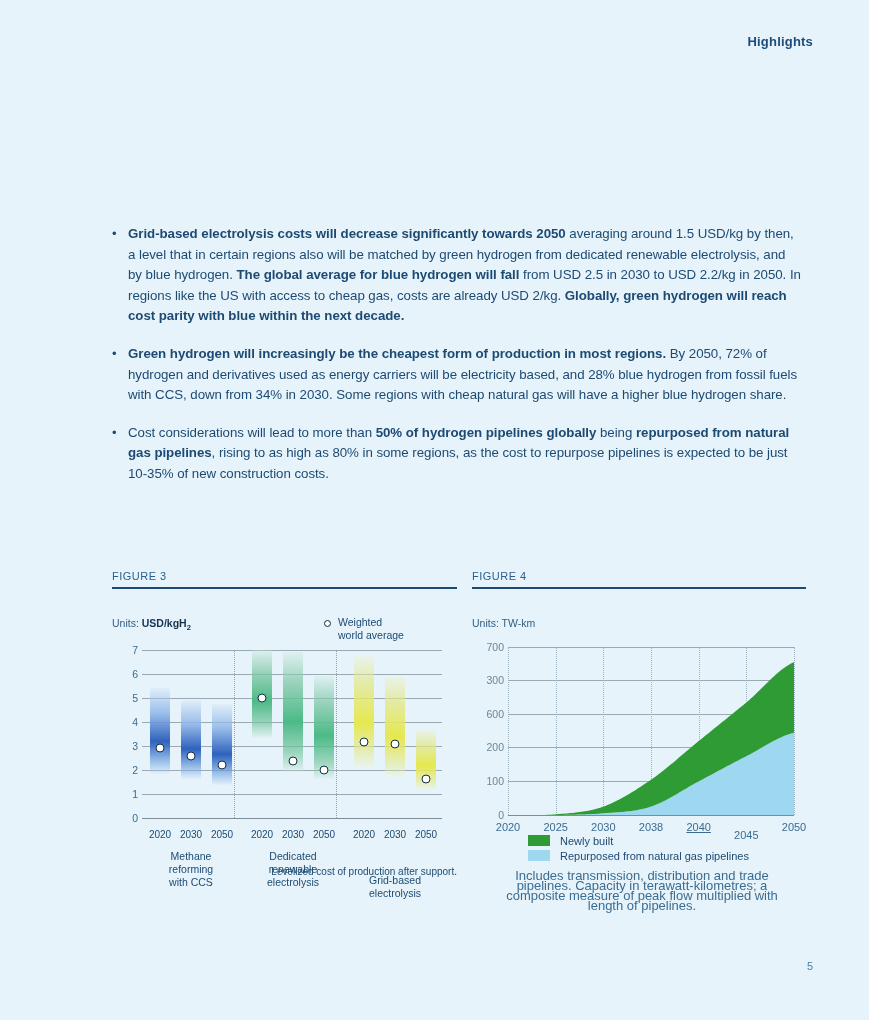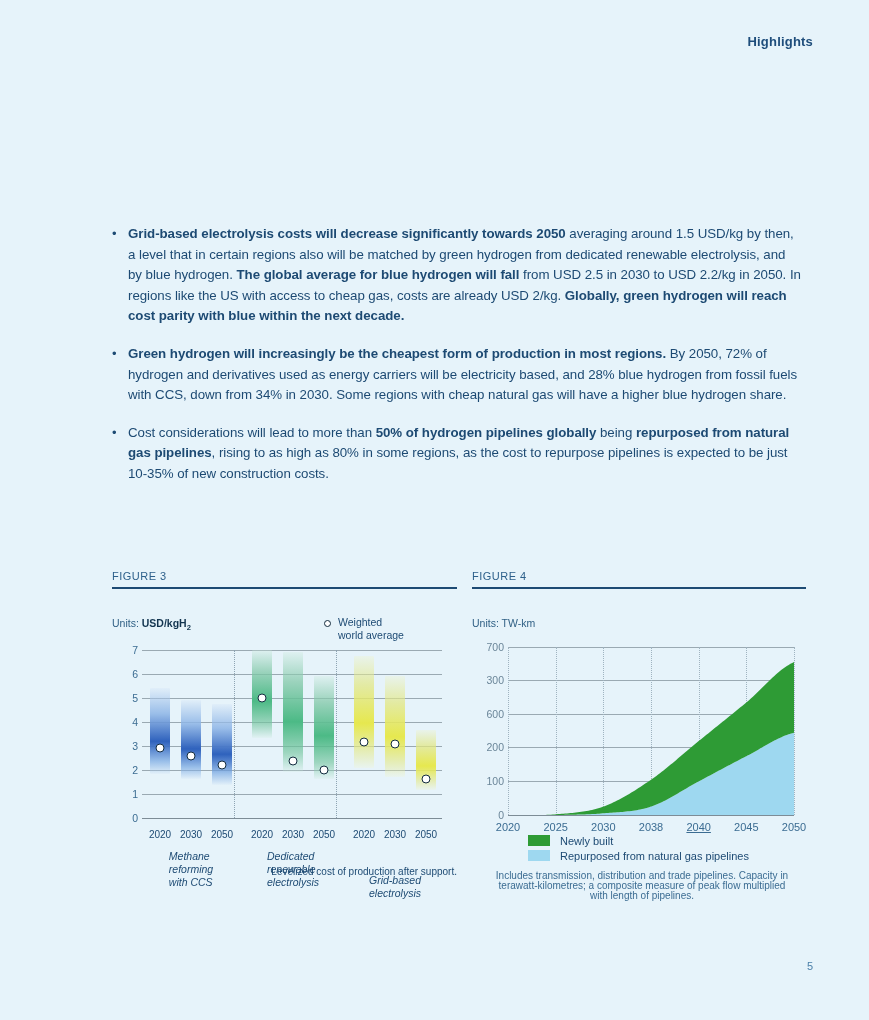--- a/index.html
+++ b/index.html
@@ -118,23 +118,22 @@
     background:#fff;border:1.8px solid #132c3f;
     transform:translate(-50%,-50%);
     box-sizing:border-box;
   }
   .xtick{
     position:absolute;font-size:10px;color:#1d4a73;
     transform:translateX(-50%);white-space:nowrap;
   }
   .grouplabel{
     position:absolute;font-size:10.5px;color:#1d4a73;
-    text-align:left;line-height:13px;
+    text-align:center;line-height:13px;
     transform:translateX(-50%);
-    font-style:italic;
   }
   .c3-legend{
     position:absolute;left:212px;top:-22px;
     display:flex;align-items:flex-start;gap:7px;
   }
   .c3-legend .lgdot{
     width:7px;height:7px;border-radius:50%;
     background:#fff;border:1.5px solid #132c3f;
     margin-top:4px;box-sizing:border-box;flex:0 0 auto;
   }
@@ -171,21 +170,21 @@
   .c4-legend{
     position:absolute;left:56px;top:200px;
   }
   .lrow{display:flex;align-items:center;gap:10px;margin-bottom:3px;}
   .swatch{width:22px;height:11px;flex:0 0 auto;}
   .sw-green{background:#2e9b35;}
   .sw-blue{background:#9ed8f0;}
   .lrow span{font-size:11px;color:#1d4a73;}
   .c4-note{
     position:absolute;left:20px;top:236px;width:300px;
-    font-size:10px;line-height:10px;color:#3b6c92;text-align:center;
+    font-size:13px;line-height:10px;color:#3b6c92;text-align:center;
   }
 </style>
 </head>
 <body>
 
 <div class="page">
 
   <div class="running-head">Highlights</div>
 
   <div class="bullets">
@@ -307,21 +306,21 @@
           <div class="x4" style="left: 0px;">2020</div>
           <div class="v4" style="left: 47.6667px;"></div>
           <div class="x4" style="left: 47.6667px;">2025</div>
           <div class="v4" style="left: 95.3333px;"></div>
           <div class="x4" style="left: 95.3333px;">2030</div>
           <div class="v4" style="left: 143px;"></div>
           <div class="x4" style="left: 143px;">2038</div>
           <div class="v4" style="left: 190.667px;"></div>
           <div class="x4" style="left: 190.667px; text-decoration: underline;">2040</div>
           <div class="v4" style="left: 238.333px;"></div>
-          <div class="x4" style="left: 238.333px;">2045</div>
+          <div class="x4" style="left: 238.333px; margin-top: 8px;">2045</div>
           <div class="v4" style="left: 286px;"></div>
           <div class="x4" style="left: 286px;">2050</div>
           <svg width="286" height="168" style="position: absolute; left: 0px; top: 0px;">
             <path d="M0.00,168.00 L1.79,168.00 L3.58,168.00 L5.36,168.00 L7.15,168.00 L8.94,168.00 L10.72,168.00 L12.51,168.00 L14.30,168.00 L16.09,168.00 L17.88,168.00 L19.66,168.00 L21.45,168.00 L23.24,168.00 L25.02,168.00 L26.81,168.00 L28.60,168.00 L30.39,168.00 L32.18,168.00 L33.96,168.00 L35.75,168.00 L37.54,168.00 L39.33,168.00 L41.11,168.00 L42.90,168.00 L44.69,168.00 L46.48,168.00 L48.26,167.99 L50.05,167.96 L51.84,167.93 L53.63,167.90 L55.41,167.88 L57.20,167.85 L58.99,167.83 L60.77,167.80 L62.56,167.77 L64.35,167.74 L66.14,167.70 L67.92,167.67 L69.71,167.62 L71.50,167.58 L73.29,167.53 L75.08,167.48 L76.86,167.41 L78.65,167.35 L80.44,167.27 L82.22,167.19 L84.01,167.10 L85.80,167.01 L87.59,166.90 L89.38,166.78 L91.16,166.66 L92.95,166.52 L94.74,166.37 L96.53,166.22 L98.31,166.07 L100.10,165.94 L101.89,165.80 L103.67,165.68 L105.46,165.55 L107.25,165.43 L109.04,165.30 L110.83,165.17 L112.61,165.03 L114.40,164.88 L116.19,164.72 L117.97,164.55 L119.76,164.37 L121.55,164.16 L123.34,163.94 L125.13,163.69 L126.91,163.43 L128.70,163.13 L130.49,162.81 L132.28,162.46 L134.06,162.08 L135.85,161.66 L137.64,161.20 L139.42,160.71 L141.21,160.18 L143.00,159.60 L144.79,158.98 L146.57,158.30 L148.36,157.58 L150.15,156.82 L151.94,156.02 L153.72,155.18 L155.51,154.30 L157.30,153.40 L159.09,152.46 L160.88,151.50 L162.66,150.52 L164.45,149.52 L166.24,148.50 L168.03,147.46 L169.81,146.42 L171.60,145.37 L173.39,144.31 L175.18,143.25 L176.96,142.19 L178.75,141.13 L180.54,140.08 L182.32,139.04 L184.11,138.02 L185.90,137.00 L187.69,136.01 L189.47,135.04 L191.26,134.08 L193.05,133.14 L194.84,132.19 L196.63,131.24 L198.41,130.29 L200.20,129.33 L201.99,128.38 L203.78,127.42 L205.56,126.47 L207.35,125.51 L209.14,124.56 L210.93,123.60 L212.71,122.65 L214.50,121.69 L216.29,120.74 L218.07,119.79 L219.86,118.84 L221.65,117.90 L223.44,116.95 L225.22,116.01 L227.01,115.07 L228.80,114.13 L230.59,113.20 L232.38,112.27 L234.16,111.34 L235.95,110.42 L237.74,109.50 L239.53,108.58 L241.31,107.64 L243.10,106.67 L244.89,105.69 L246.68,104.69 L248.46,103.67 L250.25,102.65 L252.04,101.62 L253.82,100.59 L255.61,99.57 L257.40,98.54 L259.19,97.53 L260.97,96.53 L262.76,95.54 L264.55,94.57 L266.34,93.62 L268.13,92.70 L269.91,91.81 L271.70,90.95 L273.49,90.13 L275.28,89.35 L277.06,88.61 L278.85,87.92 L280.64,87.27 L282.43,86.68 L284.21,86.15 L286.00,85.68 L286,168 L0,168 Z" fill="#9ed8f0"></path>
             <path d="M0.00,168.00 L1.79,167.99 L3.58,167.99 L5.36,167.99 L7.15,168.00 L8.94,168.00 L10.72,168.00 L12.51,168.00 L14.30,168.00 L16.09,168.00 L17.88,168.00 L19.66,168.00 L21.45,168.00 L23.24,168.00 L25.02,168.00 L26.81,168.00 L28.60,168.00 L30.39,168.00 L32.18,168.00 L33.96,168.00 L35.75,168.00 L37.54,167.95 L39.33,167.87 L41.11,167.79 L42.90,167.68 L44.69,167.57 L46.48,167.43 L48.26,167.28 L50.05,167.12 L51.84,166.98 L53.63,166.83 L55.41,166.69 L57.20,166.54 L58.99,166.39 L60.77,166.24 L62.56,166.08 L64.35,165.91 L66.14,165.73 L67.92,165.53 L69.71,165.33 L71.50,165.10 L73.29,164.86 L75.08,164.60 L76.86,164.31 L78.65,164.00 L80.44,163.67 L82.22,163.30 L84.01,162.91 L85.80,162.48 L87.59,162.03 L89.38,161.53 L91.16,161.00 L92.95,160.43 L94.74,159.81 L96.53,159.16 L98.31,158.47 L100.10,157.74 L101.89,156.98 L103.67,156.19 L105.46,155.36 L107.25,154.50 L109.04,153.62 L110.83,152.70 L112.61,151.76 L114.40,150.79 L116.19,149.80 L117.97,148.78 L119.76,147.74 L121.55,146.68 L123.34,145.60 L125.13,144.50 L126.91,143.39 L128.70,142.25 L130.49,141.10 L132.28,139.94 L134.06,138.76 L135.85,137.57 L137.64,136.37 L139.42,135.16 L141.21,133.95 L143.00,132.72 L144.79,131.48 L146.57,130.20 L148.36,128.89 L150.15,127.56 L151.94,126.20 L153.72,124.82 L155.51,123.42 L157.30,121.99 L159.09,120.55 L160.88,119.09 L162.66,117.62 L164.45,116.13 L166.24,114.64 L168.03,113.13 L169.81,111.62 L171.60,110.10 L173.39,108.58 L175.18,107.06 L176.96,105.54 L178.75,104.02 L180.54,102.50 L182.32,100.99 L184.11,99.49 L185.90,98.00 L187.69,96.52 L189.47,95.05 L191.26,93.60 L193.05,92.15 L194.84,90.70 L196.63,89.26 L198.41,87.82 L200.20,86.38 L201.99,84.94 L203.78,83.50 L205.56,82.06 L207.35,80.62 L209.14,79.18 L210.93,77.75 L212.71,76.31 L214.50,74.87 L216.29,73.42 L218.07,71.98 L219.86,70.54 L221.65,69.09 L223.44,67.64 L225.22,66.19 L227.01,64.73 L228.80,63.28 L230.59,61.81 L232.38,60.35 L234.16,58.88 L235.95,57.41 L237.74,55.93 L239.53,54.44 L241.31,52.89 L243.10,51.29 L244.89,49.65 L246.68,47.97 L248.46,46.27 L250.25,44.53 L252.04,42.78 L253.82,41.02 L255.61,39.26 L257.40,37.50 L259.19,35.75 L260.97,34.01 L262.76,32.30 L264.55,30.61 L266.34,28.97 L268.13,27.36 L269.91,25.81 L271.70,24.31 L273.49,22.87 L275.28,21.50 L277.06,20.21 L278.85,19.00 L280.64,17.88 L282.43,16.85 L284.21,15.93 L286.00,15.12 L286.00,85.68 L284.21,86.15 L282.43,86.68 L280.64,87.27 L278.85,87.92 L277.06,88.61 L275.28,89.35 L273.49,90.13 L271.70,90.95 L269.91,91.81 L268.13,92.70 L266.34,93.62 L264.55,94.57 L262.76,95.54 L260.97,96.53 L259.19,97.53 L257.40,98.54 L255.61,99.57 L253.82,100.59 L252.04,101.62 L250.25,102.65 L248.46,103.67 L246.68,104.69 L244.89,105.69 L243.10,106.67 L241.31,107.64 L239.53,108.58 L237.74,109.50 L235.95,110.42 L234.16,111.34 L232.38,112.27 L230.59,113.20 L228.80,114.13 L227.01,115.07 L225.22,116.01 L223.44,116.95 L221.65,117.90 L219.86,118.84 L218.07,119.79 L216.29,120.74 L214.50,121.69 L212.71,122.65 L210.93,123.60 L209.14,124.56 L207.35,125.51 L205.56,126.47 L203.78,127.42 L201.99,128.38 L200.20,129.33 L198.41,130.29 L196.63,131.24 L194.84,132.19 L193.05,133.14 L191.26,134.08 L189.47,135.04 L187.69,136.01 L185.90,137.00 L184.11,138.02 L182.32,139.04 L180.54,140.08 L178.75,141.13 L176.96,142.19 L175.18,143.25 L173.39,144.31 L171.60,145.37 L169.81,146.42 L168.03,147.46 L166.24,148.50 L164.45,149.52 L162.66,150.52 L160.88,151.50 L159.09,152.46 L157.30,153.40 L155.51,154.30 L153.72,155.18 L151.94,156.02 L150.15,156.82 L148.36,157.58 L146.57,158.30 L144.79,158.98 L143.00,159.60 L141.21,160.18 L139.42,160.71 L137.64,161.20 L135.85,161.66 L134.06,162.08 L132.28,162.46 L130.49,162.81 L128.70,163.13 L126.91,163.43 L125.13,163.69 L123.34,163.94 L121.55,164.16 L119.76,164.37 L117.97,164.55 L116.19,164.72 L114.40,164.88 L112.61,165.03 L110.83,165.17 L109.04,165.30 L107.25,165.43 L105.46,165.55 L103.67,165.68 L101.89,165.80 L100.10,165.94 L98.31,166.07 L96.53,166.22 L94.74,166.37 L92.95,166.52 L91.16,166.66 L89.38,166.78 L87.59,166.90 L85.80,167.01 L84.01,167.10 L82.22,167.19 L80.44,167.27 L78.65,167.35 L76.86,167.41 L75.08,167.48 L73.29,167.53 L71.50,167.58 L69.71,167.62 L67.92,167.67 L66.14,167.70 L64.35,167.74 L62.56,167.77 L60.77,167.80 L58.99,167.83 L57.20,167.85 L55.41,167.88 L53.63,167.90 L51.84,167.93 L50.05,167.96 L48.26,167.99 L46.48,168.00 L44.69,168.00 L42.90,168.00 L41.11,168.00 L39.33,168.00 L37.54,168.00 L35.75,168.00 L33.96,168.00 L32.18,168.00 L30.39,168.00 L28.60,168.00 L26.81,168.00 L25.02,168.00 L23.24,168.00 L21.45,168.00 L19.66,168.00 L17.88,168.00 L16.09,168.00 L14.30,168.00 L12.51,168.00 L10.72,168.00 L8.94,168.00 L7.15,168.00 L5.36,168.00 L3.58,168.00 L1.79,168.00 L0.00,168.00 Z" fill="#2e9b35"></path>
           </svg>
         </div>
       <div class="c4-legend">
         <div class="lrow">
           <div class="swatch sw-green"></div>

